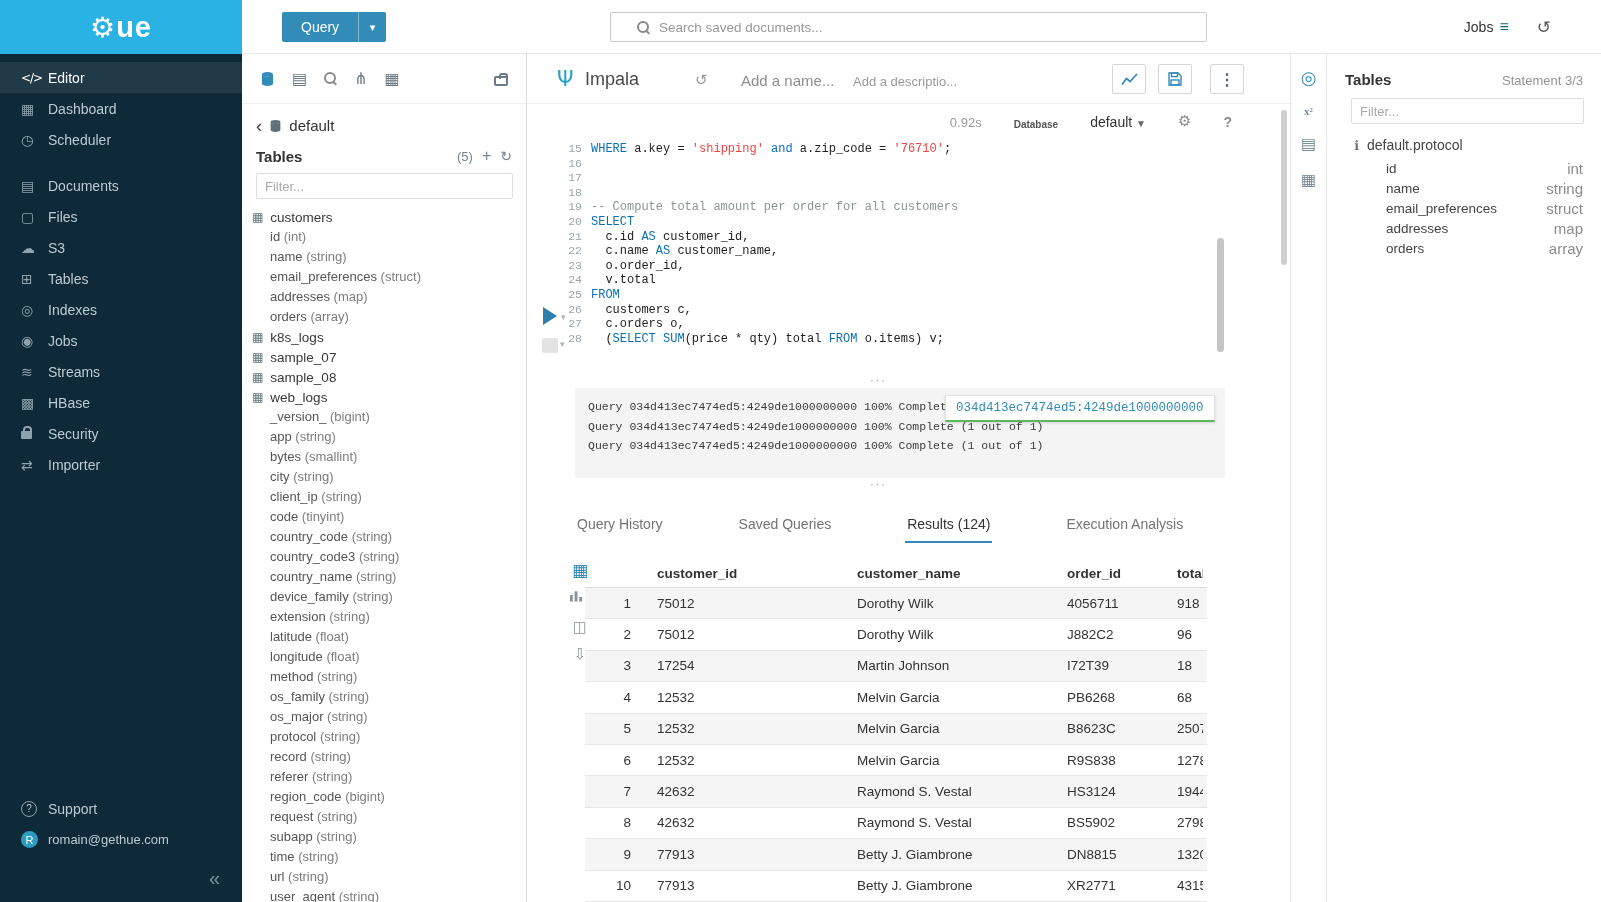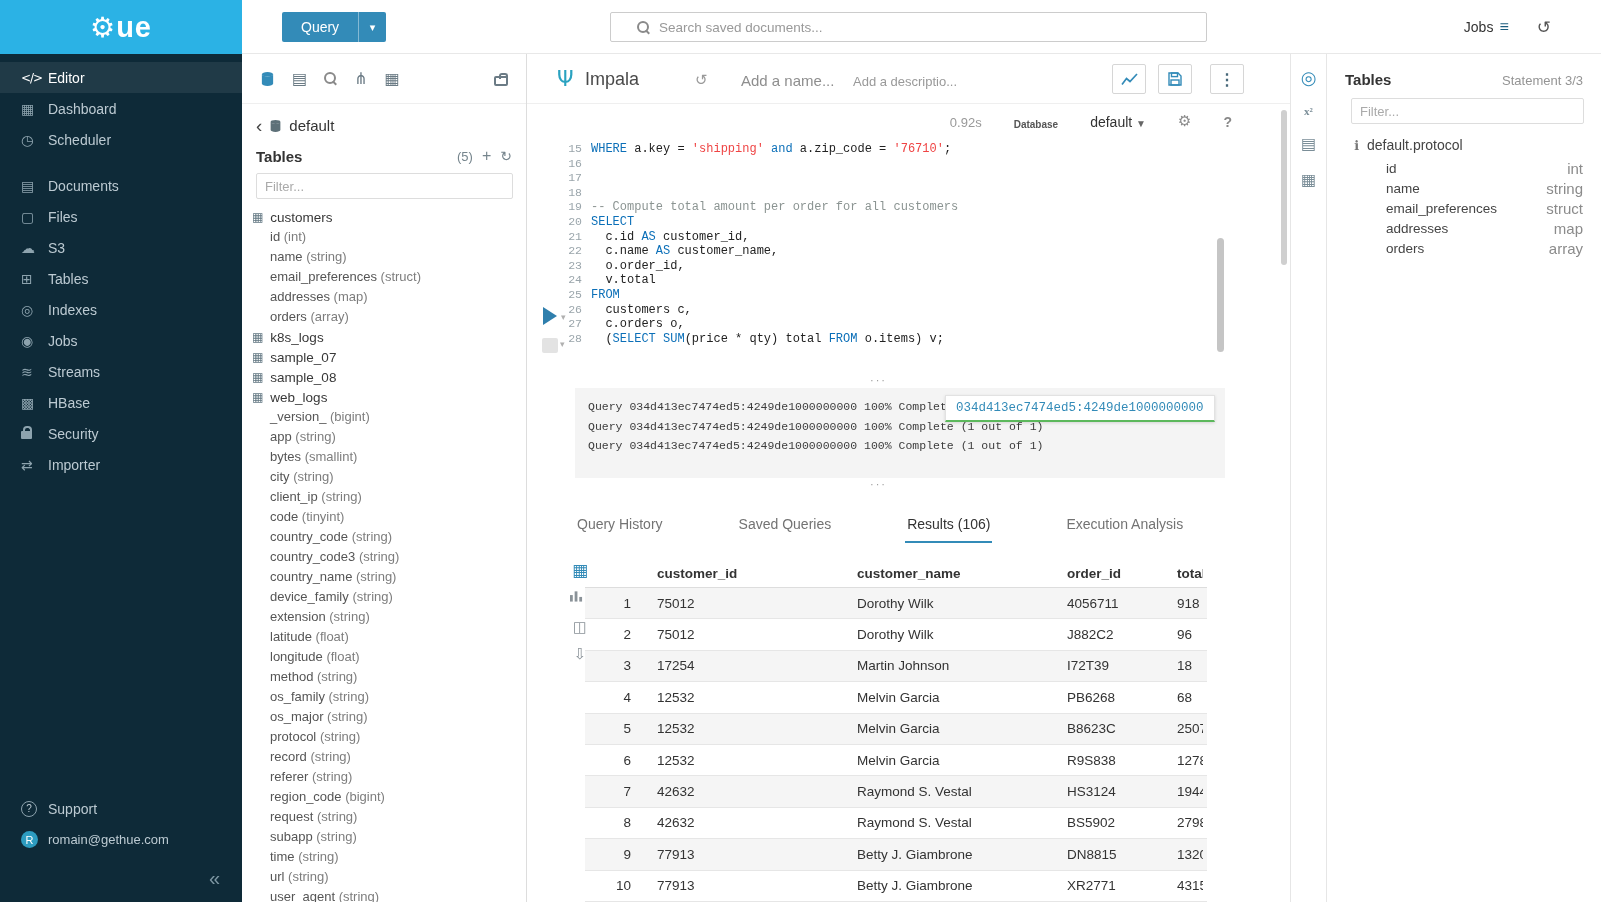--- a/index.html
+++ b/index.html
@@ -438,21 +438,21 @@
         <div class="log-line">Query 034d413ec7474ed5:4249de1000000000 100% Complete (1 out of 1)</div>
         <div class="log-line">Query 034d413ec7474ed5:4249de1000000000 100% Complete (1 out of 1)</div>
       </div>
   </div>
   <div class="tooltip">034d413ec7474ed5:4249de1000000000</div>
   <div class="drag-handle b">···</div>
 
   <div class="tabs">
       <div class="tab">Query History</div>
       <div class="tab">Saved Queries</div>
-      <div class="tab active">Results (106)</div>
+      <div class="tab active">Results (124)</div>
       <div class="tab">Execution Analysis</div>
     </div>
 
   <div class="result-rail">
     <span class="rr-ic grid">▦</span>
     <span class="rr-ic">
       <svg width="13" height="12" viewBox="0 0 14 12" fill="#8a9298" aria-hidden="true">
           <rect x="0" y="5" width="3" height="7"></rect>
           <rect x="5" y="1" width="3" height="11"></rect>
           <rect x="10" y="7" width="3" height="5"></rect>

